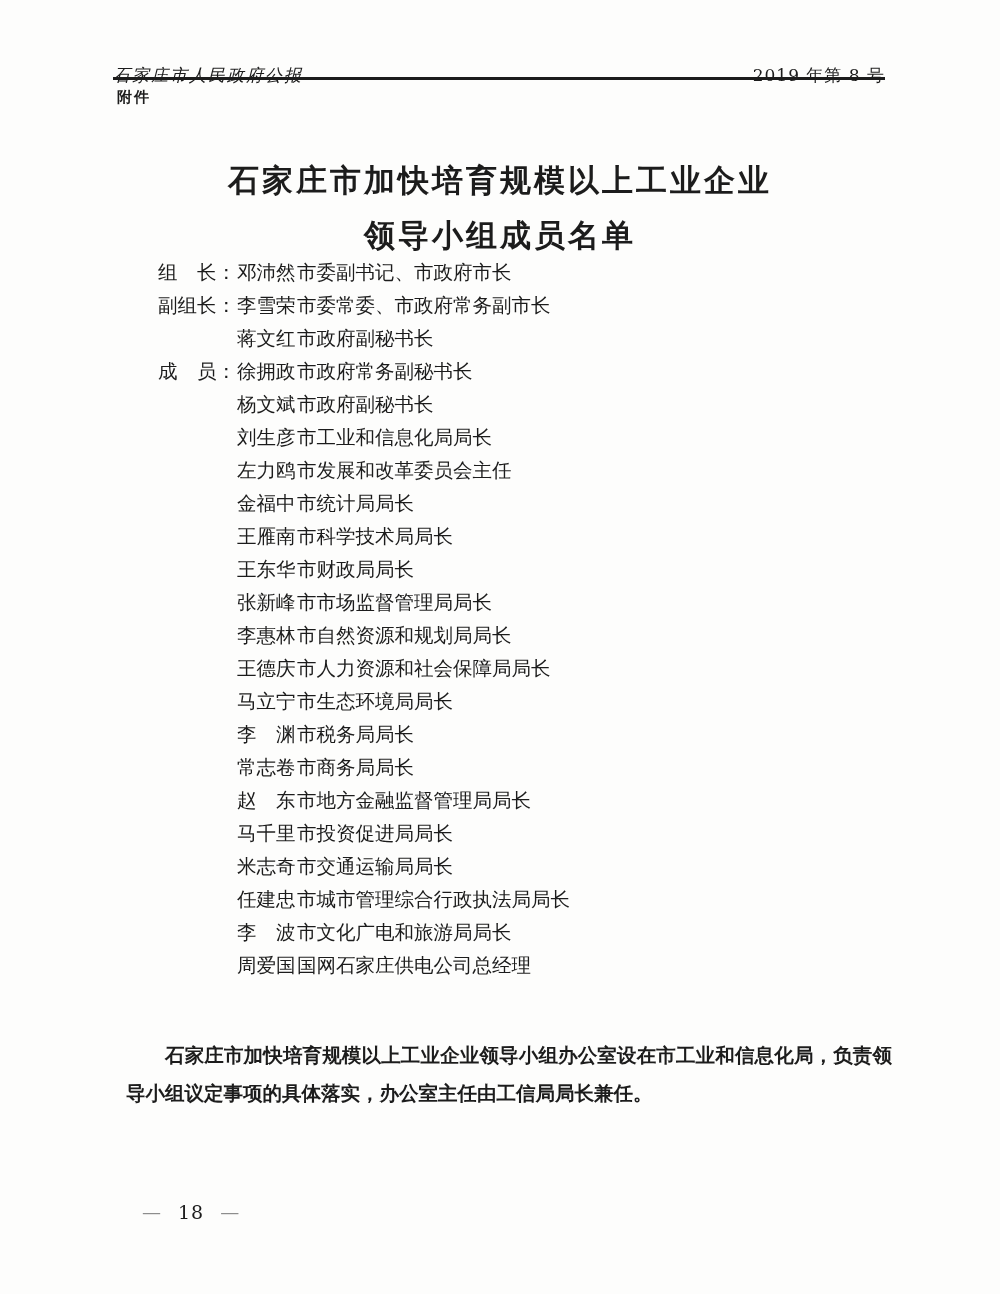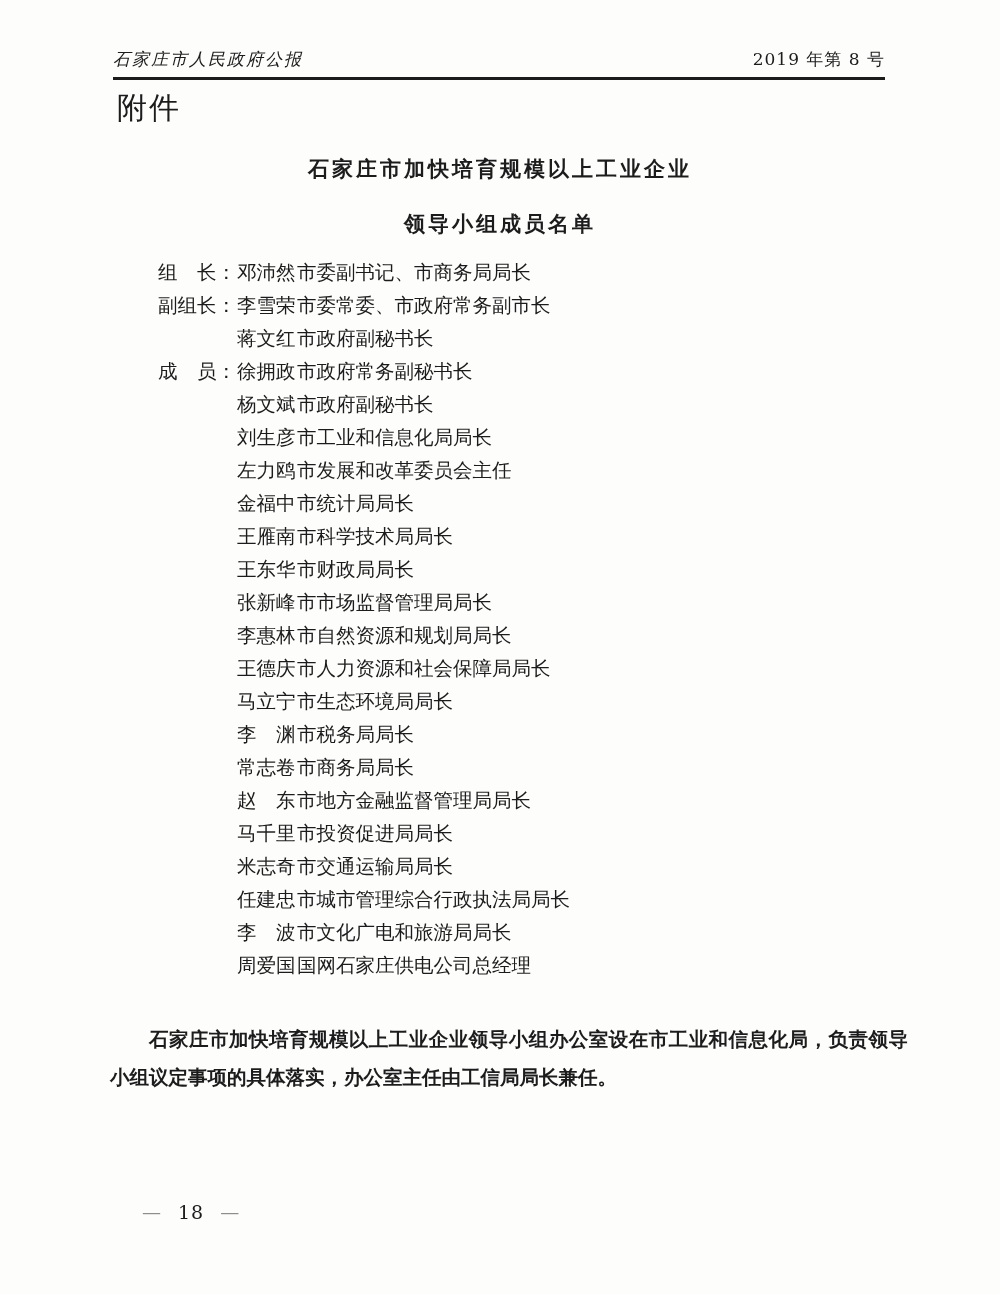--- a/index.html
+++ b/index.html
@@ -6,62 +6,62 @@
   .page{
     position:relative;
     width:1000px;height:1294px;
     margin:0 auto;
     background:#fdfdfc;
     color:#1c1c1c;
     font-family:"DejaVu Serif","Liberation Serif",serif;
     overflow:hidden;
   }
   .header-row{
-    position:absolute;left:113px;right:115px;top:48px;
+    position:absolute;left:113px;right:115px;top:64px;
     display:flex;justify-content:space-between;align-items:flex-start;
   }
   .header-pub{
     font-size:17px;font-style:italic;letter-spacing:2px;
   }
   .header-issue{
     font-size:17px;letter-spacing:1px;
   }
   .header-rule{
     position:absolute;left:113px;right:115px;top:77px;height:3px;
     background:#1c1c1c;
   }
   .attachment{
     position:absolute;left:117px;top:88px;
     font-family:"DejaVu Sans","Liberation Sans",sans-serif;
-    font-weight:normal;font-size:30px;letter-spacing:2px;
+    font-weight:bold;font-size:15px;letter-spacing:2px;
   }
   .doc-title{
     position:absolute;left:0;right:0;top:137px;
     text-align:center;
-    font-weight:bold;font-size:21px;line-height:55px;
-    letter-spacing:3px;margin:4px;
+    font-weight:bold;font-size:31px;line-height:55px;
+    letter-spacing:3px;margin:16px;
   }
   .roster{
     position:absolute;left:158px;top:256px;
     font-size:19.5px;
   }
   .roster .row{
     height:33px;line-height:33px;white-space:nowrap;
   }
   .roster .role{
     display:inline-block;width:79px;vertical-align:top;
   }
   .roster .name{
     display:inline-block;width:60px;vertical-align:top;
   }
   .closing{
     position:absolute;left:110px;right:92px;top:1021px;
     font-size:19.5px;line-height:38px;
     font-weight:600;
-    text-align:justify;text-indent:2em;margin:0;
+    text-align:justify;text-indent:2em;margin:16px;
   }
   .footer{
     position:absolute;left:122px;top:1201px;
     font-size:19px;letter-spacing:1px;margin-left:20px;
   }
   .footer .dash{color:#8d8d8d;}
   .footer .num{margin:0 16px;}
 </style>
 </head>
 <body>
@@ -72,21 +72,21 @@
     <span class="header-pub">石家庄市人民政府公报</span>
     <span class="header-issue">2019 年第 8 号</span>
   </div>
   <div class="header-rule"></div>
 
   <div class="attachment">附件</div>
 
   <h1 class="doc-title"><span>石家庄市加快培育规模以上工业企业</span><br><span>领导小组成员名单</span></h1>
 
   <div class="roster" id="roster">
-      <div class="row"><span class="role">组　长：</span><span class="name">邓沛然</span><span class="job">市委副书记、市商务局局长</span></div>
+      <div class="row"><span class="role">组　长：</span><span class="name">邓沛然</span><span class="job">市委副书记、市政府市长</span></div>
       <div class="row"><span class="role">副组长：</span><span class="name">李雪荣</span><span class="job">市委常委、市政府常务副市长</span></div>
       <div class="row"><span class="role"></span><span class="name">蒋文红</span><span class="job">市政府副秘书长</span></div>
       <div class="row"><span class="role">成　员：</span><span class="name">徐拥政</span><span class="job">市政府常务副秘书长</span></div>
       <div class="row"><span class="role"></span><span class="name">杨文斌</span><span class="job">市政府副秘书长</span></div>
       <div class="row"><span class="role"></span><span class="name">刘生彦</span><span class="job">市工业和信息化局局长</span></div>
       <div class="row"><span class="role"></span><span class="name">左力鸥</span><span class="job">市发展和改革委员会主任</span></div>
       <div class="row"><span class="role"></span><span class="name">金福中</span><span class="job">市统计局局长</span></div>
       <div class="row"><span class="role"></span><span class="name">王雁南</span><span class="job">市科学技术局局长</span></div>
       <div class="row"><span class="role"></span><span class="name">王东华</span><span class="job">市财政局局长</span></div>
       <div class="row"><span class="role"></span><span class="name">张新峰</span><span class="job">市市场监督管理局局长</span></div>

